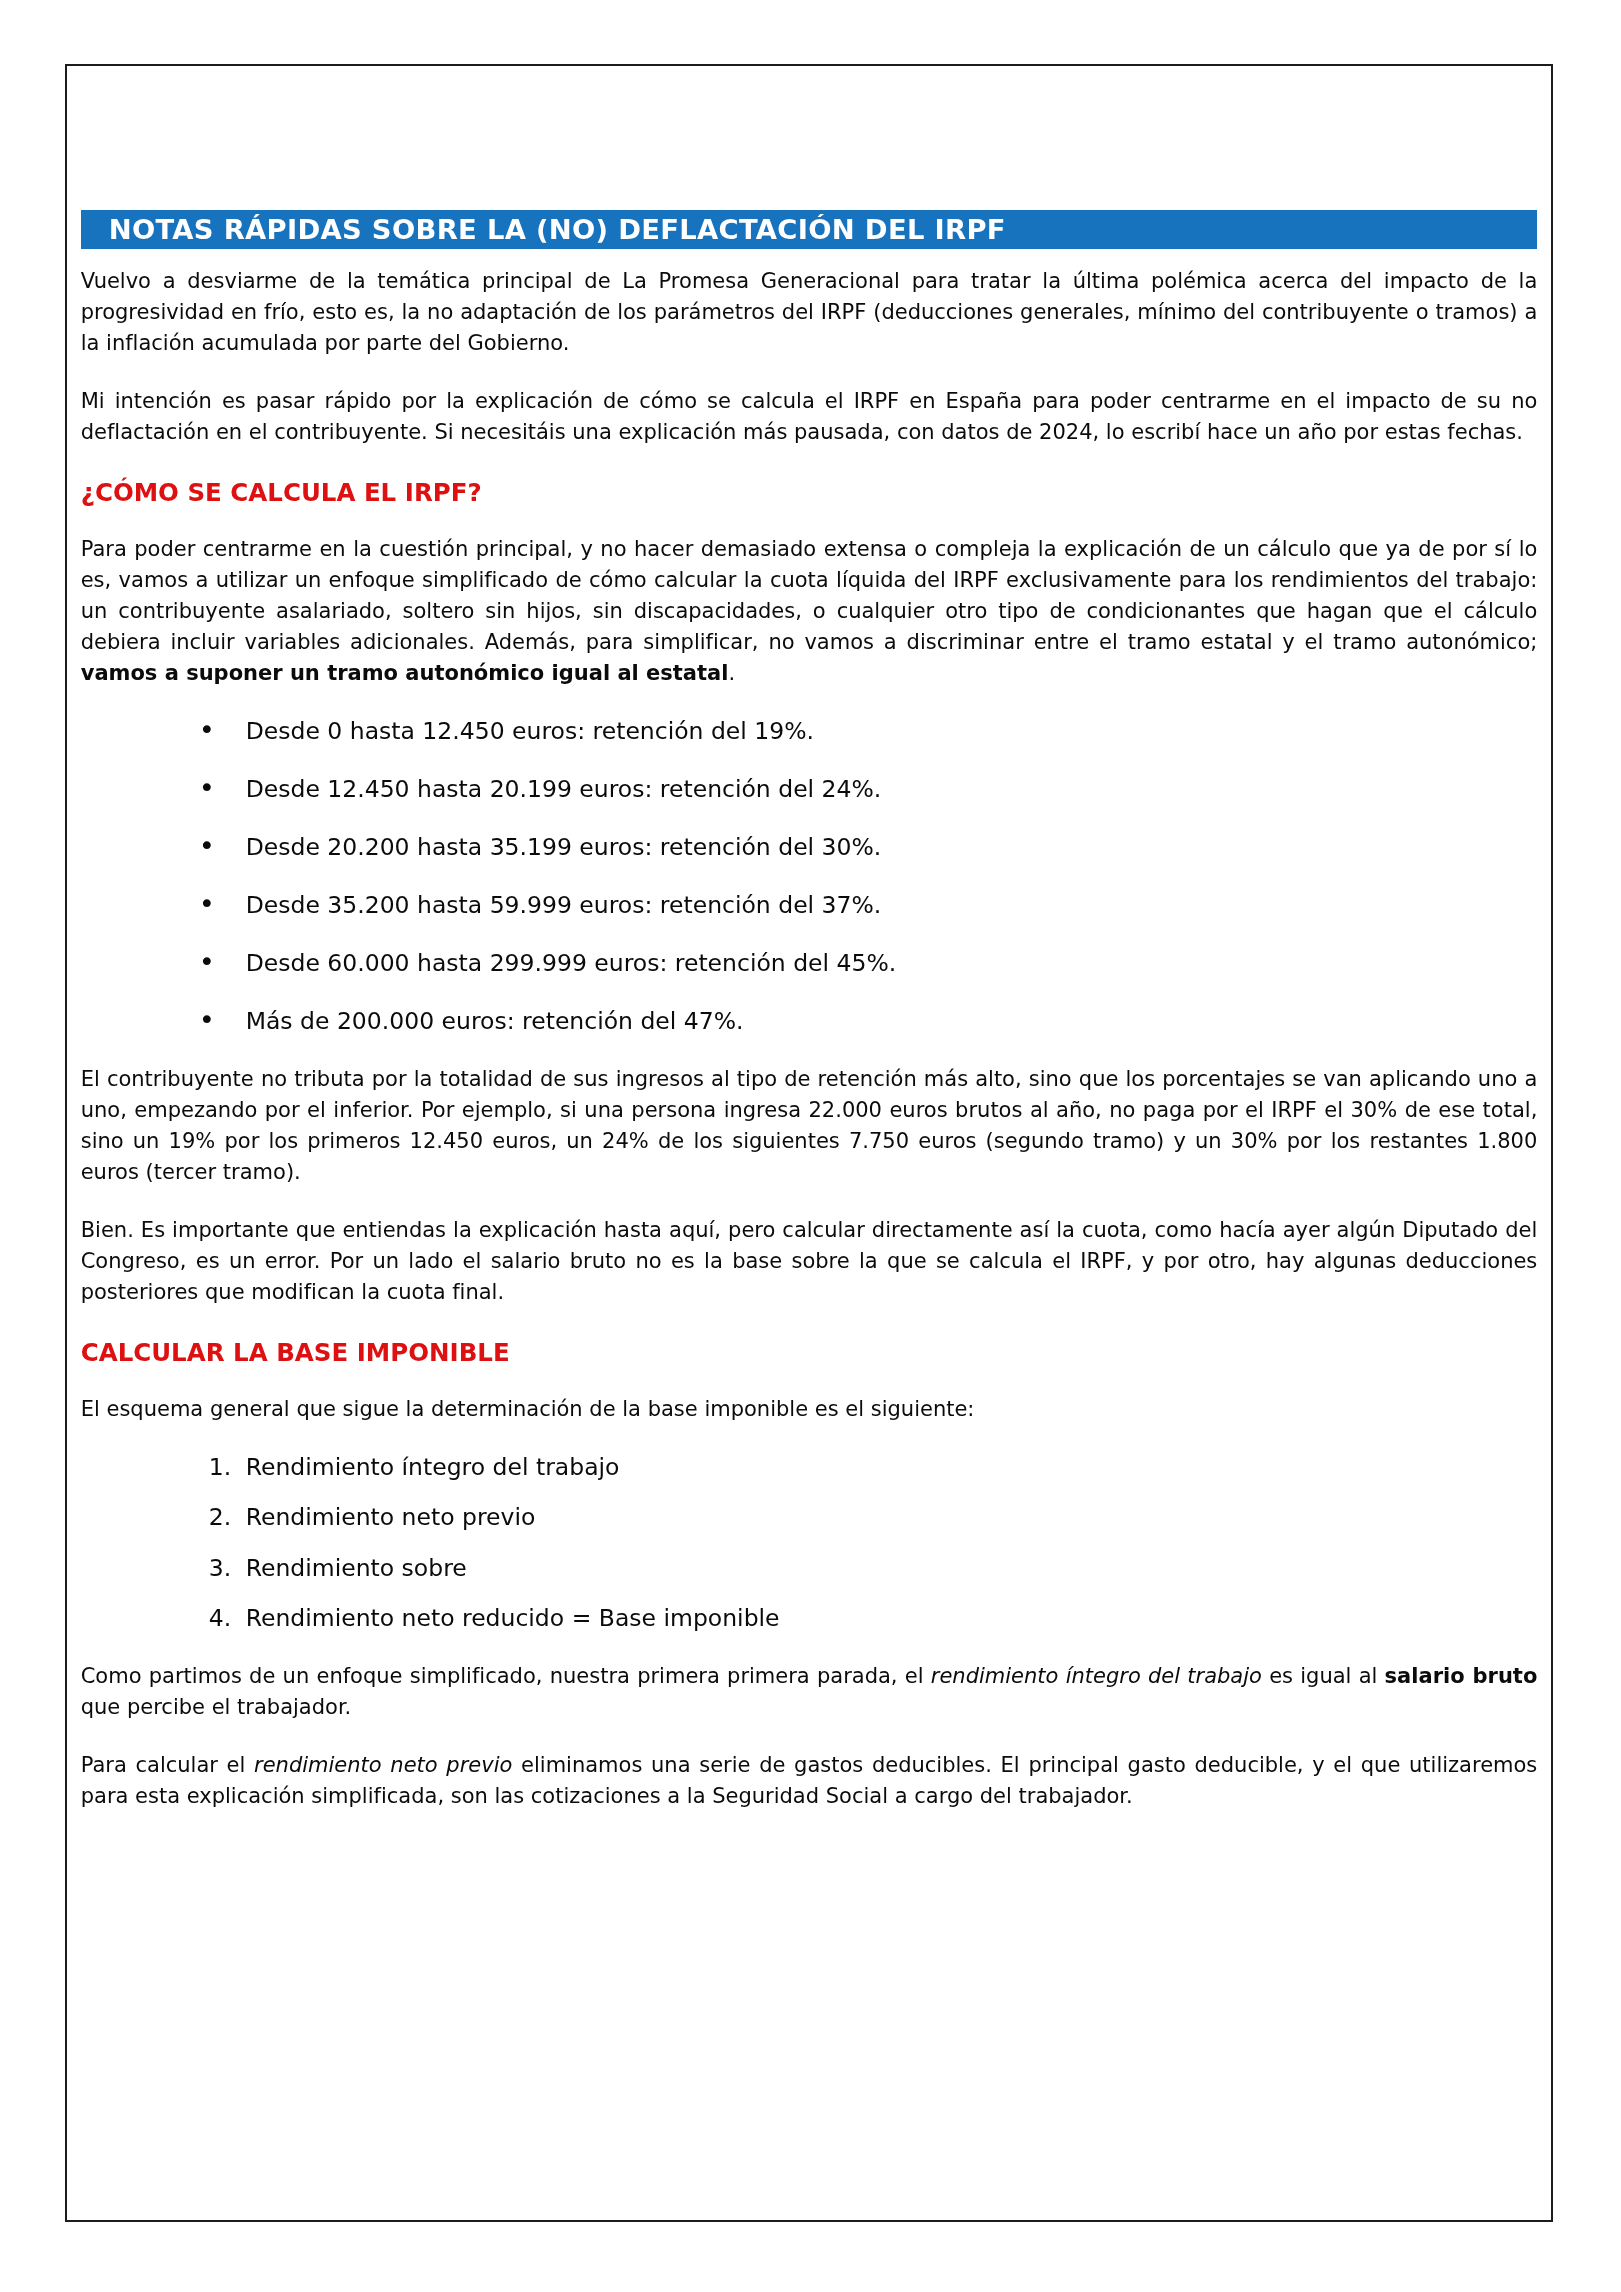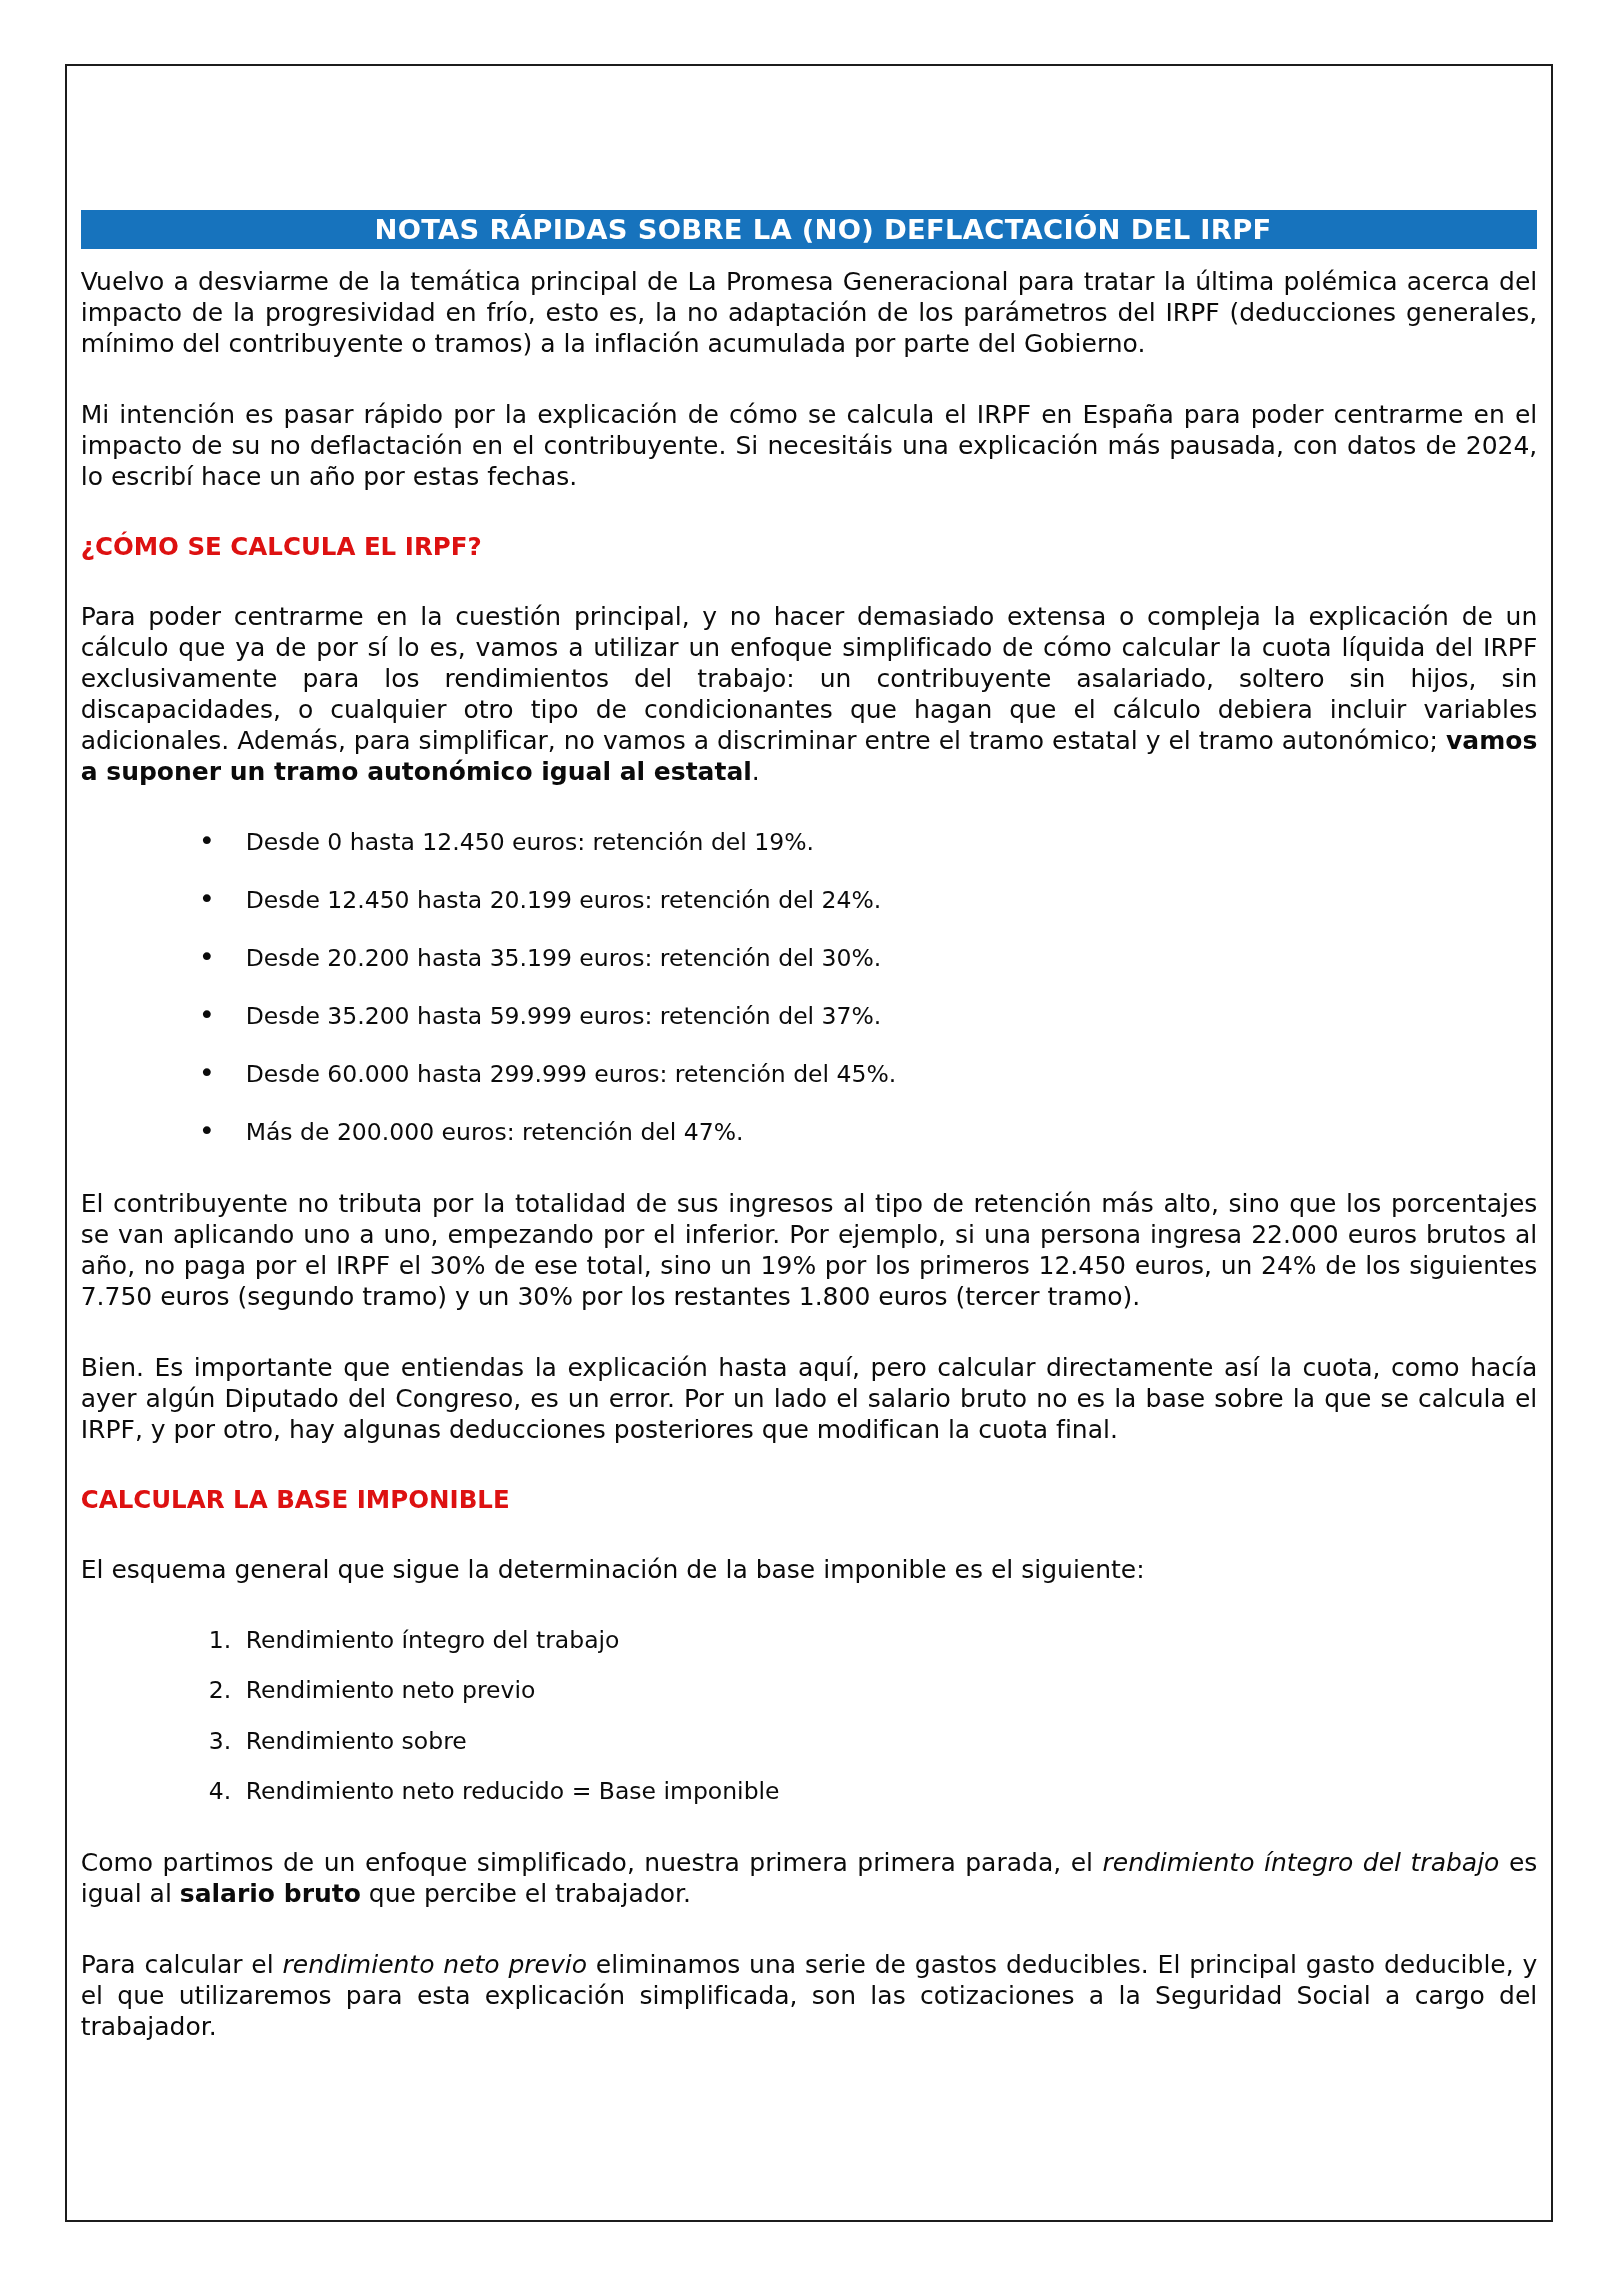--- a/index.html
+++ b/index.html
@@ -22,29 +22,29 @@
     border:2px solid #1c1c1c;
     box-sizing:border-box;
     padding:0 13.7px;
     overflow:hidden;
   }
   .banner{
     margin:144px 0 0 0;
     height:39px;
     background:var(--accent-blue);
     color:#ffffff;
-    display:flex;align-items:center;justify-content:center;
+    display:flex;align-items:center;
     font-size:27.4px;font-weight:bold;
     letter-spacing:0.3px;
     white-space:nowrap;
     padding-left:28px;
   }
   .para{
-    margin:40px 0;
-    font-size:25px;
+    margin:27px 0;
+    font-size:21px;
     line-height:31px;
     text-align:justify;
   }
   .para:first-of-type{margin-top:16.7px;}
   .red-heading{
     margin:30px 0 24.5px 0;
     font-size:24.5px;
     line-height:29px;
     font-weight:bold;
     color:var(--accent-red);

